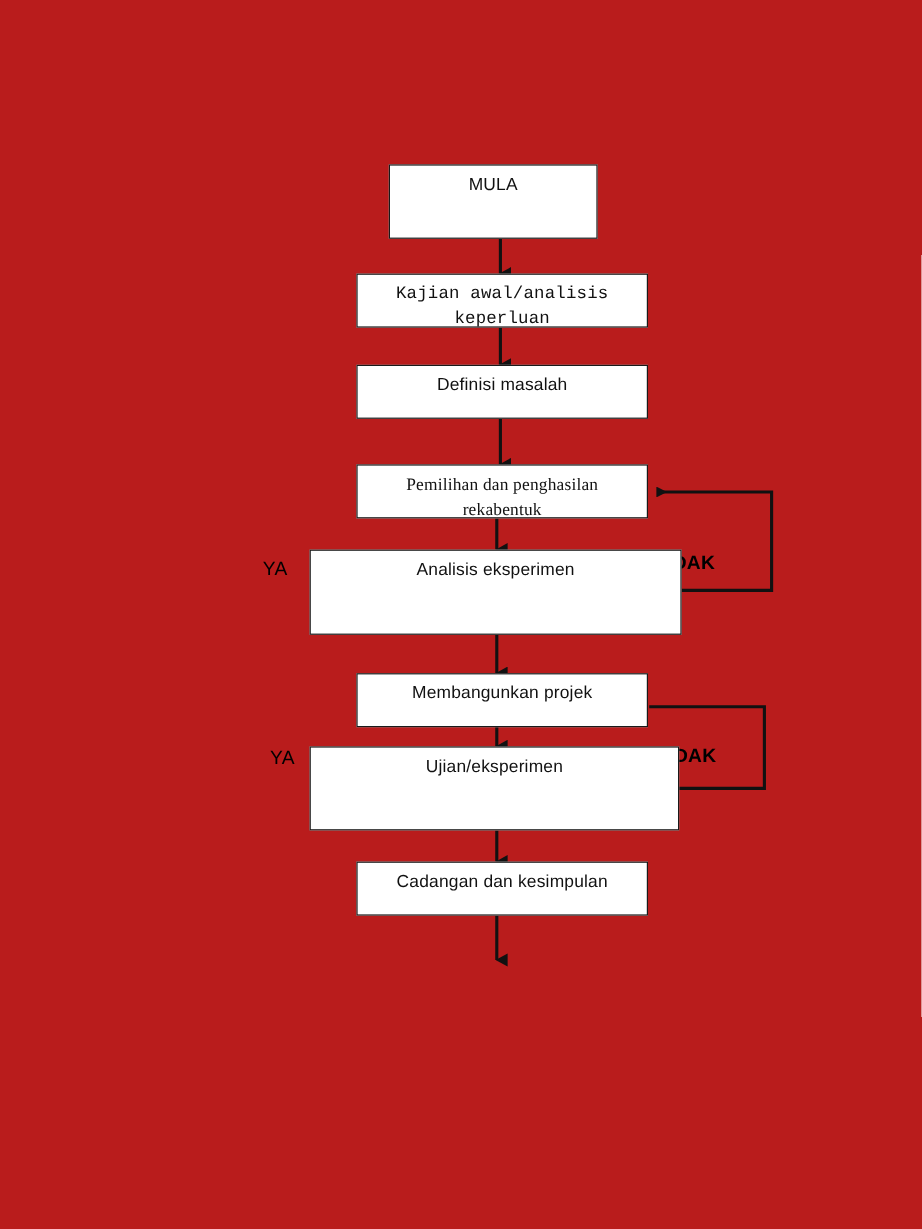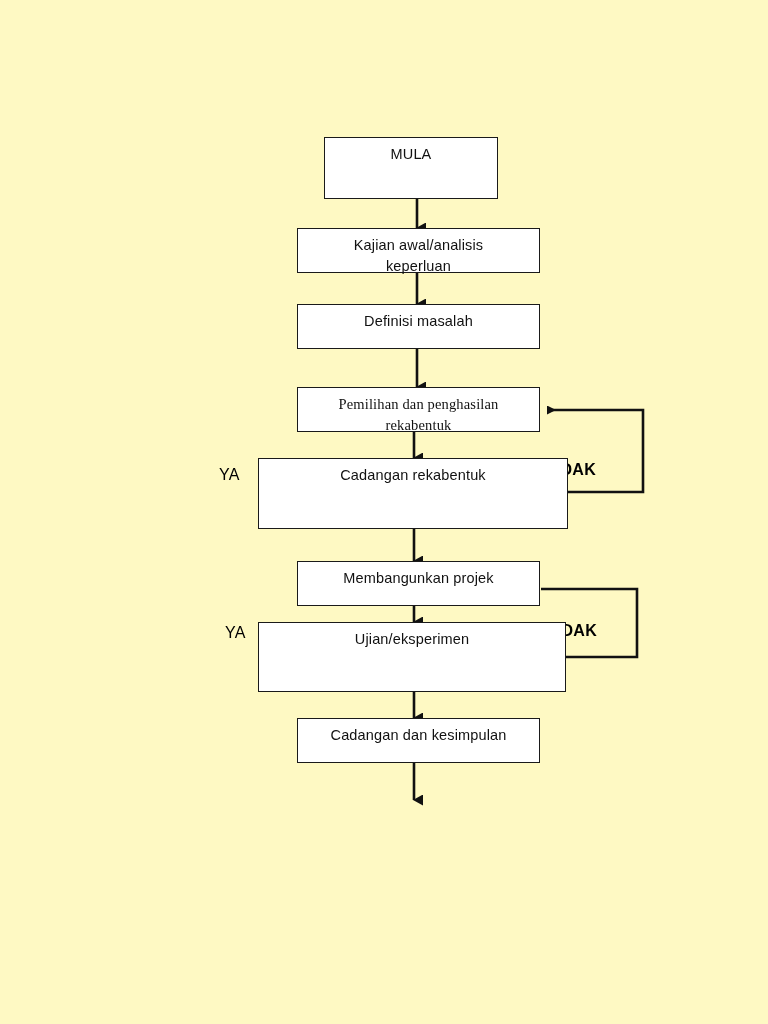--- a/index.html
+++ b/index.html
@@ -8,21 +8,21 @@
     background: #ffffff;
   }
   body {
     font-family: "Liberation Sans", sans-serif;
     color: #000000;
   }
   #canvas {
     position: relative;
     width: 768px;
     height: 1024px;
-    background: #fef9c3;
+    background: #b91c1c;
     overflow: hidden;
   }
   .node {
     position: absolute;
     box-sizing: border-box;
     border: 1.6px solid #1a1a1a;
     background: #ffffff;
     z-index: 3;
   }
   .node .label {
@@ -109,36 +109,36 @@
       <line x1="414" y1="606" x2="414" y2="622"></line>
       <line x1="414" y1="692" x2="414" y2="718"></line>
       <line x1="414" y1="763" x2="414" y2="800"></line>
     </g>
   </svg>
 
   <div class="node" style="left:324px; top:137px; width:174px; height:62px;">
     <div class="label">MULA</div>
   </div>
 
-  <div class="node" style="left:297px; top:228px; width:243px; height:45px;">
+  <div class="node" style="left:297px; top:228px; width:243px; height:45px;font-family:Liberation Mono, monospace;">
     <div class="label">Kajian awal/analisis
 keperluan</div>
   </div>
 
   <div class="node" style="left:297px; top:304px; width:243px; height:45px;">
     <div class="label">Definisi masalah</div>
   </div>
 
   <div class="node" style="left:297px; top:387px; width:243px; height:45px;font-family:Liberation Serif, serif;">
     <div class="label">Pemilihan dan penghasilan
 rekabentuk</div>
   </div>
 
   <div class="node" style="left:258px; top:458px; width:310px; height:71px;">
-    <div class="label">Cadangan rekabentuk</div>
+    <div class="label">Analisis eksperimen</div>
   </div>
 
   <div class="node" style="left:258px; top:622px; width:308px; height:70px;">
     <div class="label">Ujian/eksperimen</div>
   </div>
 
   <div class="node" style="left:297px; top:561px; width:243px; height:45px;">
     <div class="label">Membangunkan projek</div>
   </div>
 

